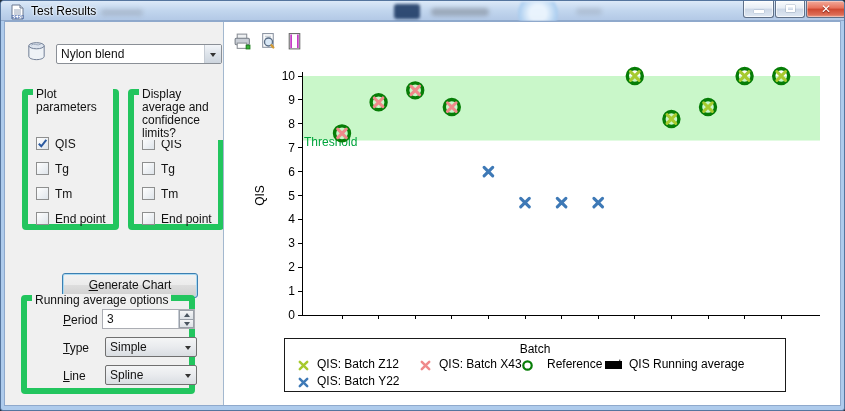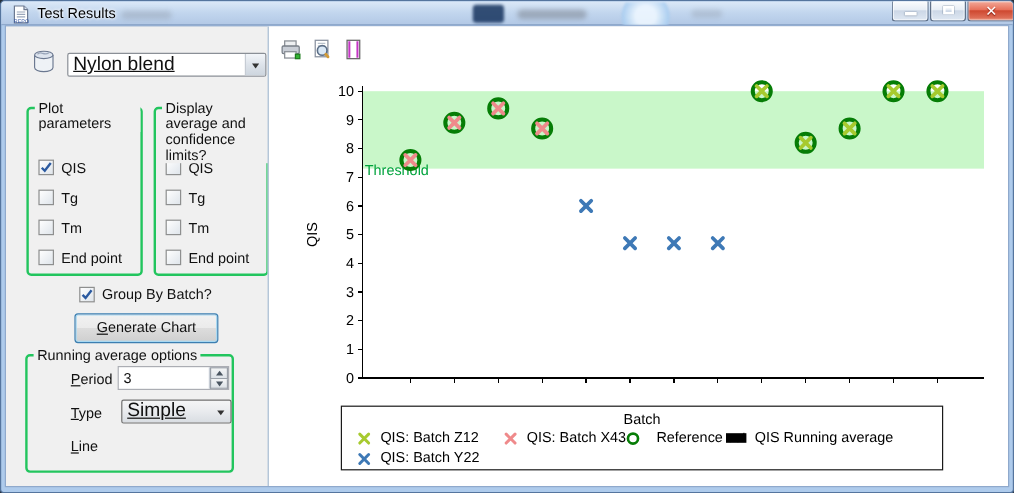--- a/index.html
+++ b/index.html
@@ -23,36 +23,36 @@
   .btn-max{left:-30px;width:30px;}
   .btn-close{left:1px;width:40px;background:linear-gradient(#f2ab9b,#e7705a 45%,#ce4830 50%,#dd6c55 85%,#eda08c);box-shadow:inset 0 0 0 1px rgba(255,255,255,.35);}
   .glyph-min{position:absolute;left:10px;bottom:4px;width:10px;height:3px;background:#fff;box-shadow:0 0 1px #38506e;}
   .glyph-max{position:absolute;left:10px;top:4px;width:9px;height:7px;border:2px solid #fff;box-shadow:0 0 1px #38506e;}
   .glyph-close{position:absolute;left:0;top:1px;width:100%;text-align:center;color:#fff;font-size:12px;font-weight:bold;text-shadow:0 1px 1px #7a1408;}
   
   .client{position:absolute;left:4px;right:4px;top:21px;bottom:5px;background:#f0f0f0;box-shadow:0 0 0 1px #8fa9cc;}
   
   .left-panel{position:absolute;left:0;top:0;width:218px;bottom:0;font-size:12px;color:#111;}
   .material-icon{position:absolute;left:20px;top:18px;}
-  .combo{position:relative;background:#fff;border:1px solid #8a8f96;border-radius:2px;font-size:16px;line-height:18px;padding:0 20px 0 4px;cursor:default;white-space:nowrap;overflow:hidden;text-decoration:underline;}
+  .combo{position:relative;background:#fff;border:1px solid #8a8f96;border-radius:2px;font-size:12px;line-height:18px;padding:0 20px 0 4px;cursor:default;white-space:nowrap;overflow:hidden;}
   .combo .arrowbox{position:absolute;right:0;top:0;bottom:0;width:17px;border-left:1px solid #c6ccd4;background:linear-gradient(#f2f5f9,#dde3ea 50%,#cdd5de);}
   .combo .arr{position:absolute;right:5px;top:8px;width:0;height:0;border-left:3.5px solid transparent;border-right:3.5px solid transparent;border-top:4px solid #333;}
   .combo.gray{background:linear-gradient(#f4f5f6,#e9ebee 50%,#d9dde2);border-color:#707070;}
   .combo.gray .arrowbox{border-left:none;background:transparent;}
   .nylon-combo{position:absolute;left:51px;top:22px;width:166px;height:20px;}
-  .groupbox{position:absolute;border:2px solid #22c55e;border-radius:4px;}
+  .groupbox{position:absolute;border:6px solid #22c55e;border-radius:4px;}
   .gb-title{position:absolute;top:-7px;left:5px;background:#f0f0f0;padding:0 3px;font-size:12px;line-height:13px;}
   .gb-title.multi{width:92px;}
   .gb-plot{left:17px;top:67px;width:97px;height:141px;}
   .gb-display{left:123px;top:67px;width:96px;height:141px;}
   .gb-items{padding:41px 0 0 0;}
   .cbrow{display:flex;align-items:center;gap:6px;height:15px;margin:0 0 10px 8px;cursor:default;}
   .cb{width:13px;height:13px;border:1px solid #8e8f8f;background:linear-gradient(135deg,#fefefe,#dfe5eb);display:flex;align-items:center;justify-content:center;flex:0 0 13px;}
   .groupby-row{position:absolute;left:61px;top:216px;display:flex;align-items:center;gap:6px;cursor:default;}
-  .gen-btn{position:absolute;left:57px;top:239px;width:120px;height:25px;border:1px solid #3c7fb1;border-radius:3px;
+  .gen-btn{position:absolute;left:57px;top:251px;width:136px;height:25px;border:1px solid #3c7fb1;border-radius:3px;
     background:linear-gradient(#f2f2f2,#ebebeb 50%,#dddddd 50%,#cfcfcf);box-shadow:inset 0 0 0 1px #a9d9f2;
     font-size:12px;text-align:center;line-height:23px;cursor:default;}
   .accel{display:inline-block;}
   .accel::first-letter{text-decoration:underline;}
   .gb-run{left:16px;top:273px;width:174px;height:99px;}
   .run-label{position:absolute;font-size:12px;}
   .period-field{position:absolute;left:75px;top:8px;width:93px;height:20px;background:#fff;border:1px solid #abadb3;font-size:12px;line-height:18px;padding-left:4px;}
   .spinner{position:absolute;right:0;top:0;bottom:0;width:16px;border-left:1px solid #c6ccd4;display:flex;flex-direction:column;}
   .spinbtn{flex:1;position:relative;background:linear-gradient(#f4f5f6,#dde2e7);border:1px solid #9aa0a8;margin:0;}
   .spinbtn + .spinbtn{border-top:none;}
@@ -165,28 +165,20 @@
               <span class="cb"></span>
               <span>Tm</span>
             </label>
             <label class="cbrow">
               <span class="cb"></span>
               <span>End point</span>
             </label>
           </div>
       </div>
 
-      <div class="groupby-row">
-        <span class="cb">
-            <svg width="11" height="11" viewBox="0 0 11 11">
-              <path d="M1.8 5.8 L4.3 8.3 L9.3 1.9" fill="none" stroke="#2b5aa0" stroke-width="2"></path>
-            </svg>
-          </span>
-        <span>Group By Batch?</span>
-      </div>
 
       <div class="gen-btn">
         <span class="accel">Generate Chart</span>
       </div>
 
       <div class="groupbox gb-run">
         <span class="gb-title">Running average options</span>
 
         <span class="run-label accel" style="left:36px;top:12px;">Period</span>
         <div class="period-field">
@@ -203,20 +195,26 @@
 
         <span class="run-label accel" style="left:36px;top:40px;">Type</span>
         <div class="combo gray type-combo">
           <span>Simple</span>
           <span class="arrowbox">
               <span class="arr"></span>
             </span>
         </div>
 
         <span class="run-label accel" style="left:36px;top:68px;">Line</span>
+        <div class="combo gray line-combo">
+          <span>Spline</span>
+          <span class="arrowbox">
+              <span class="arr"></span>
+            </span>
+        </div>
       </div>
     </div>
 
     <div class="chart-panel">
 
       <span class="tool-btn tb1">
         <svg width="19" height="19" viewBox="0 0 18 18">
           <rect x="4" y="2" width="9" height="4.5" fill="#eef0f2" stroke="#8a8f96"></rect>
           <rect x="2" y="6" width="13.5" height="6" rx="1" fill="#c9ced6" stroke="#787f88"></rect>
           <rect x="4" y="10.5" width="9" height="5" fill="#ffffff" stroke="#8a8f96"></rect>

